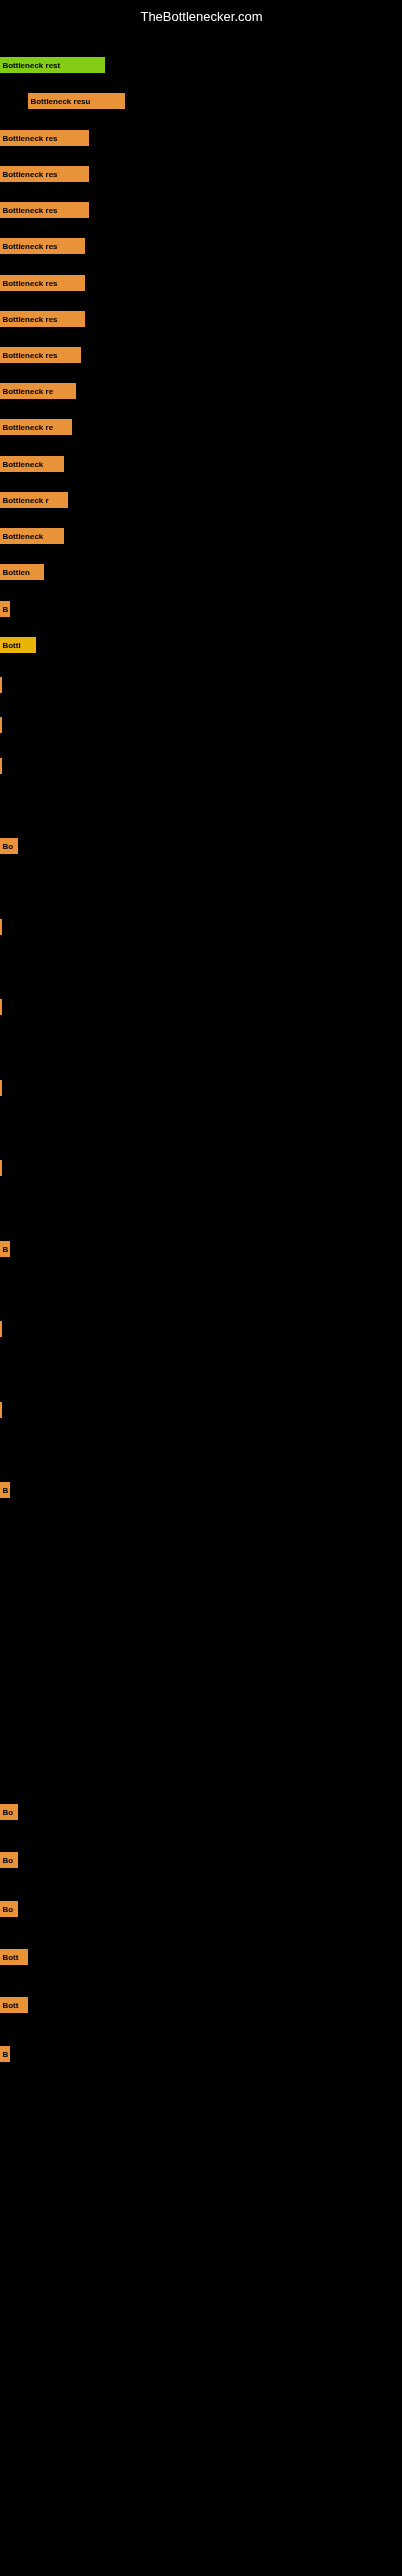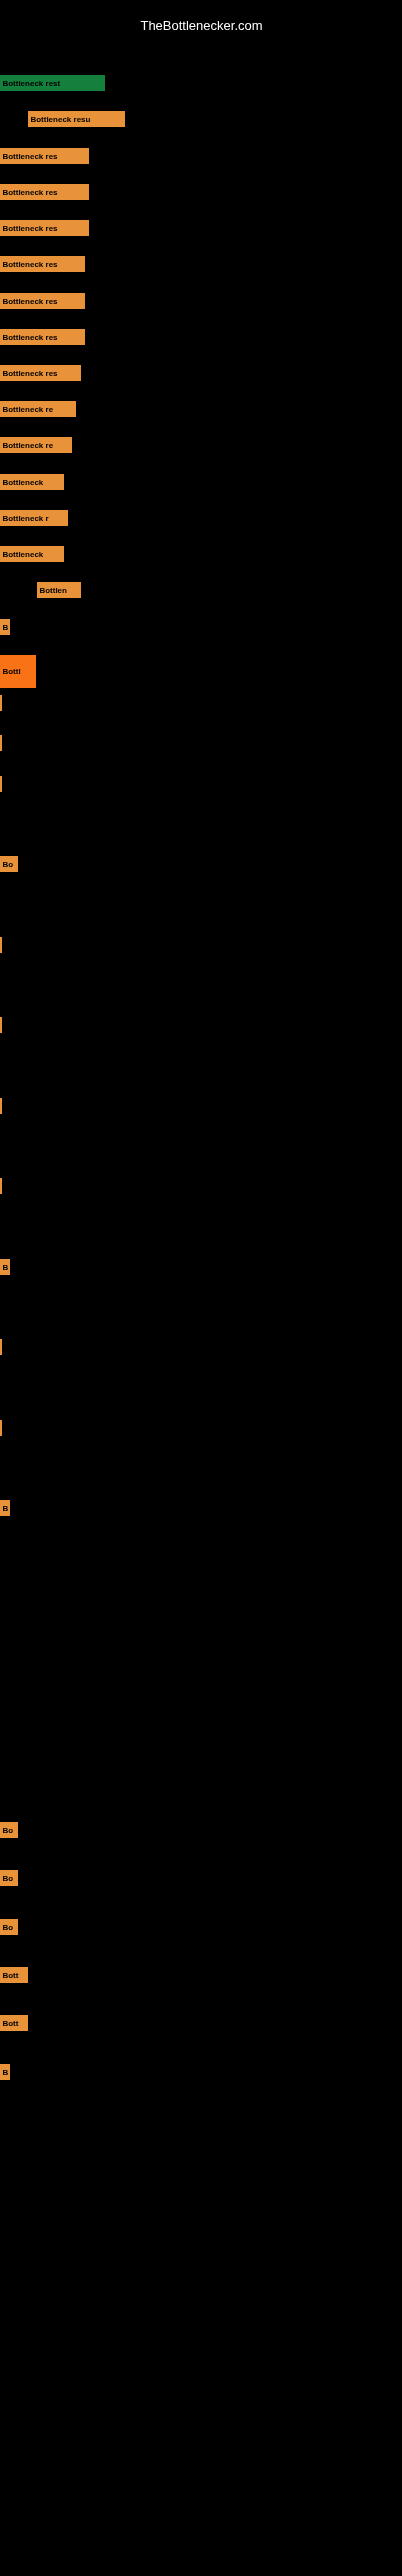--- a/index.html
+++ b/index.html
@@ -11,33 +11,33 @@
       background-color: #000;
       width: 403px;
       min-height: 2576px;
       font-family: Arial, sans-serif;
       position: relative;
     }
     .site-title {
       text-align: center;
       color: #fff;
       font-size: 13px;
-      padding: 18px 0;
+      padding: 9px 0;
       font-weight: normal;
     }
   </style>
 </head>
 <body>
 
 <div class="site-title">TheBottlenecker.com</div>
 
 <div style="position:relative; width:403px; height:2560px;">
 
 <div style="position: absolute; top: 24px; left: 0px; display: flex; align-items: center;">
-      <div style="background-color: #15803d; color: rgb(0, 0, 0); font-size: 8px; font-weight: bold; padding: 1.6px 2.4px; height: 16px; display: flex; align-items: center; white-space: nowrap; overflow: hidden; width: 105px;">Bottleneck rest</div>
+      <div style="background-color: #84cc16; color: rgb(0, 0, 0); font-size: 8px; font-weight: bold; padding: 1.6px 2.4px; height: 16px; display: flex; align-items: center; white-space: nowrap; overflow: hidden; width: 105px;">Bottleneck rest</div>
     </div>
     <div style="position: absolute; top: 60px; left: 0px; display: flex; align-items: center; margin-left: 28px;">
       <div style="background-color: rgb(232, 146, 58); color: rgb(0, 0, 0); font-size: 8px; font-weight: bold; padding: 1.6px 2.4px; height: 16px; display: flex; align-items: center; white-space: nowrap; overflow: hidden; width: 97px;">Bottleneck resu</div>
     </div>
     <div style="position: absolute; top: 97px; left: 0px; display: flex; align-items: center;">
       <div style="background-color: rgb(232, 146, 58); color: rgb(0, 0, 0); font-size: 8px; font-weight: bold; padding: 1.6px 2.4px; height: 16px; display: flex; align-items: center; white-space: nowrap; overflow: hidden; width: 89px;">Bottleneck res</div>
     </div>
     <div style="position: absolute; top: 133px; left: 0px; display: flex; align-items: center;">
       <div style="background-color: rgb(232, 146, 58); color: rgb(0, 0, 0); font-size: 8px; font-weight: bold; padding: 1.6px 2.4px; height: 16px; display: flex; align-items: center; white-space: nowrap; overflow: hidden; width: 89px;">Bottleneck res</div>
     </div>
@@ -64,28 +64,28 @@
     </div>
     <div style="position: absolute; top: 423px; left: 0px; display: flex; align-items: center;">
       <div style="background-color: rgb(232, 146, 58); color: rgb(0, 0, 0); font-size: 8px; font-weight: bold; padding: 1.6px 2.4px; height: 16px; display: flex; align-items: center; white-space: nowrap; overflow: hidden; width: 64px;">Bottleneck</div>
     </div>
     <div style="position: absolute; top: 459px; left: 0px; display: flex; align-items: center;">
       <div style="background-color: rgb(232, 146, 58); color: rgb(0, 0, 0); font-size: 8px; font-weight: bold; padding: 1.6px 2.4px; height: 16px; display: flex; align-items: center; white-space: nowrap; overflow: hidden; width: 68px;">Bottleneck r</div>
     </div>
     <div style="position: absolute; top: 495px; left: 0px; display: flex; align-items: center;">
       <div style="background-color: rgb(232, 146, 58); color: rgb(0, 0, 0); font-size: 8px; font-weight: bold; padding: 1.6px 2.4px; height: 16px; display: flex; align-items: center; white-space: nowrap; overflow: hidden; width: 64px;">Bottleneck</div>
     </div>
-    <div style="position: absolute; top: 531px; left: 0px; display: flex; align-items: flex-start; margin-left: 37px;">
+    <div style="position: absolute; top: 531px; left: 0px; display: flex; align-items: flex-start;">
       <div style="background-color: rgb(232, 146, 58); color: rgb(0, 0, 0); font-size: 8px; font-weight: bold; padding: 1.6px 2.4px; height: 16px; display: flex; align-items: center; white-space: nowrap; overflow: hidden; width: 44px;">Bottlen</div>
     </div>
     <div style="position: absolute; top: 568px; left: 0px; display: flex; align-items: center;">
       <div style="background-color: rgb(232, 146, 58); color: rgb(0, 0, 0); font-size: 8px; font-weight: bold; padding: 1.6px 2.4px; height: 16px; display: flex; align-items: center; white-space: nowrap; overflow: hidden; width: 9.7px;">B</div>
     </div>
     <div style="position: absolute; top: 604px; left: 0px; display: flex; align-items: center;">
-      <div style="background-color: #f97316; color: rgb(0, 0, 0); font-size: 8px; font-weight: bold; padding: 1.6px 2.4px; height: 33px; display: flex; align-items: center; white-space: nowrap; overflow: hidden; width: 36px;">Bottl</div>
+      <div style="background-color: #eab308; color: rgb(0, 0, 0); font-size: 8px; font-weight: bold; padding: 1.6px 2.4px; height: 16px; display: flex; align-items: center; white-space: nowrap; overflow: hidden; width: 36px;">Bottl</div>
     </div>
     <div style="position: absolute; top: 644px; left: 0px; width: 1.6px; height: 16px; background-color: rgb(232, 146, 58);"></div>
     <div style="position: absolute; top: 684px; left: 0px; width: 1.6px; height: 16px; background-color: rgb(232, 146, 58);"></div>
     <div style="position: absolute; top: 725px; left: 0px; width: 1.6px; height: 16px; background-color: rgb(232, 146, 58);"></div>
     <div style="position: absolute; top: 805px; left: 0px; display: flex; align-items: center;">
       <div style="background-color: rgb(232, 146, 58); color: rgb(0, 0, 0); font-size: 8px; font-weight: bold; padding: 1.6px 2.4px; height: 16px; display: flex; align-items: center; white-space: nowrap; overflow: hidden; width: 17.7px;">Bo</div>
     </div>
     <div style="position: absolute; top: 886px; left: 0px; width: 1.6px; height: 16px; background-color: rgb(232, 146, 58);"></div>
     <div style="position: absolute; top: 966px; left: 0px; width: 1.6px; height: 16px; background-color: rgb(232, 146, 58);"></div>
     <div style="position: absolute; top: 1047px; left: 0px; width: 1.6px; height: 16px; background-color: rgb(232, 146, 58);"></div>

